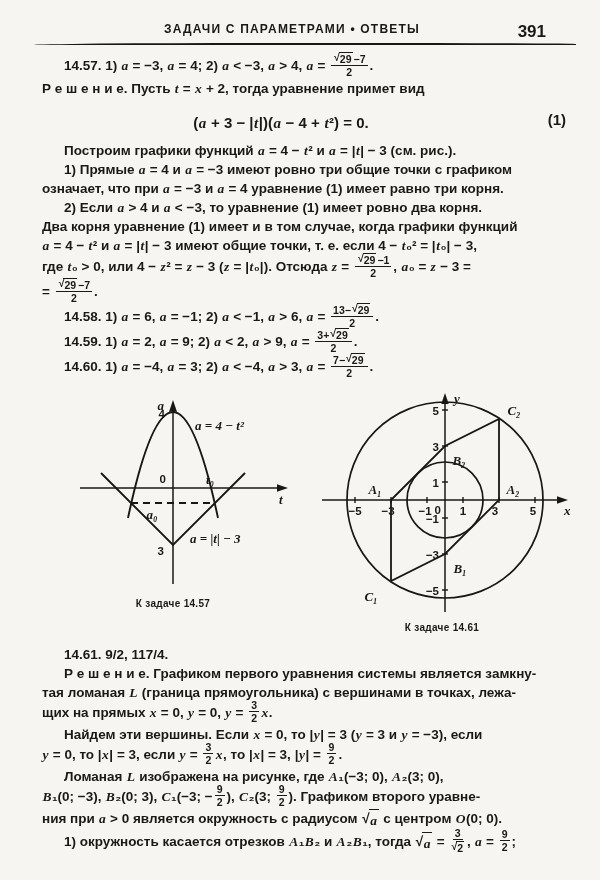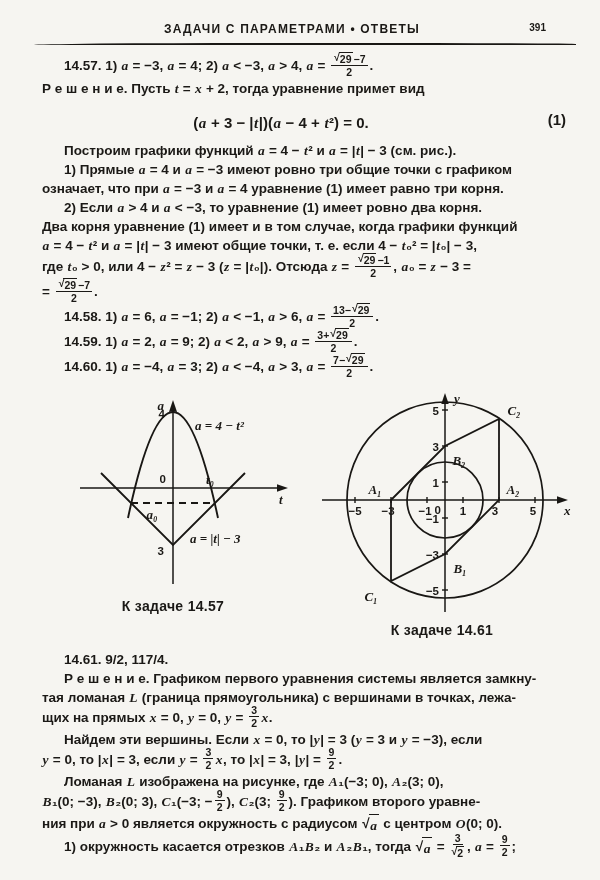--- a/index.html
+++ b/index.html
@@ -7,21 +7,21 @@
     width:600px;height:880px;overflow:hidden;
     background:#f6f5f1;color:#1b1916;
     font-family:"Liberation Sans","DejaVu Sans",sans-serif;
     font-weight:700;
     -webkit-font-smoothing:antialiased;
   }
   .page{box-sizing:border-box;width:600px;height:880px;padding:22px 30px 0 42px;position:relative;}
   
   .hdrrow{position:relative;text-align:center;height:18px;font-size:12px;letter-spacing:1.2px;}
   .htitle{display:inline-block;transform:translateX(-14px);}
-  .hnum{position:absolute;right:24px;top:0;font-size:10px;letter-spacing:0;}
+  .hnum{position:absolute;right:24px;top:0;font-size:17px;letter-spacing:0;}
   .hrule{border-bottom:2.2px solid #191714;margin:3px -6px 9px -8px;border-radius:50%/120% 60% 0 0;}
   
   .txt{font-size:13.5px;}
   .tl{white-space:nowrap;line-height:19px;}
   .tl.ind{padding-left:22px;}
   i{font-family:"Liberation Serif","DejaVu Serif",serif;font-style:italic;font-weight:700;padding:0 0.5px;}
   
   .frac{display:inline-flex;flex-direction:column;align-items:center;vertical-align:middle;
         font-size:10.5px;line-height:10px;margin:0 2px;transform:translateY(-2px);}
   .fn{border-bottom:1.3px solid currentColor;padding:0 2px 1px;display:flex;align-items:flex-end;}
@@ -32,21 +32,21 @@
   .vin{border-top:1.3px solid currentColor;padding:1px 1px 0;}
   
   .eqrow{display:flex;align-items:center;margin:8px 0 9px;font-size:15px;}
   .eqbody{flex:1;text-align:center;margin-top:8px;}
   .eqnum{width:46px;text-align:right;padding-right:4px;}
   
   .figrow{display:flex;align-items:flex-start;margin:8px 0 2px;}
   .figbox{text-align:center;}
   .fig1{margin-left:6px;margin-top:8px;}
   .fig2{margin-left:auto;margin-right:-2px;}
-  .figcap{font-size:14px;margin-top:4px;letter-spacing:0.3px;}
+  .figcap{font-size:10px;margin-top:4px;letter-spacing:0.3px;}
   svg{display:block;}
   svg line,svg path,svg polyline,svg polygon,svg circle{stroke:#191714;}
   svg polygon.ah{fill:#191714;stroke:none;}
   svg text{fill:#1b1916;}
   .fv{font-family:"Liberation Serif","DejaVu Serif",serif;font-style:italic;font-weight:700;font-size:13px;}
   .fd2{font-family:"Liberation Sans","DejaVu Sans",sans-serif;font-weight:700;font-size:11.5px;}
   .bot{margin-top:12px;}
 </style>
 </head>
 <body>

